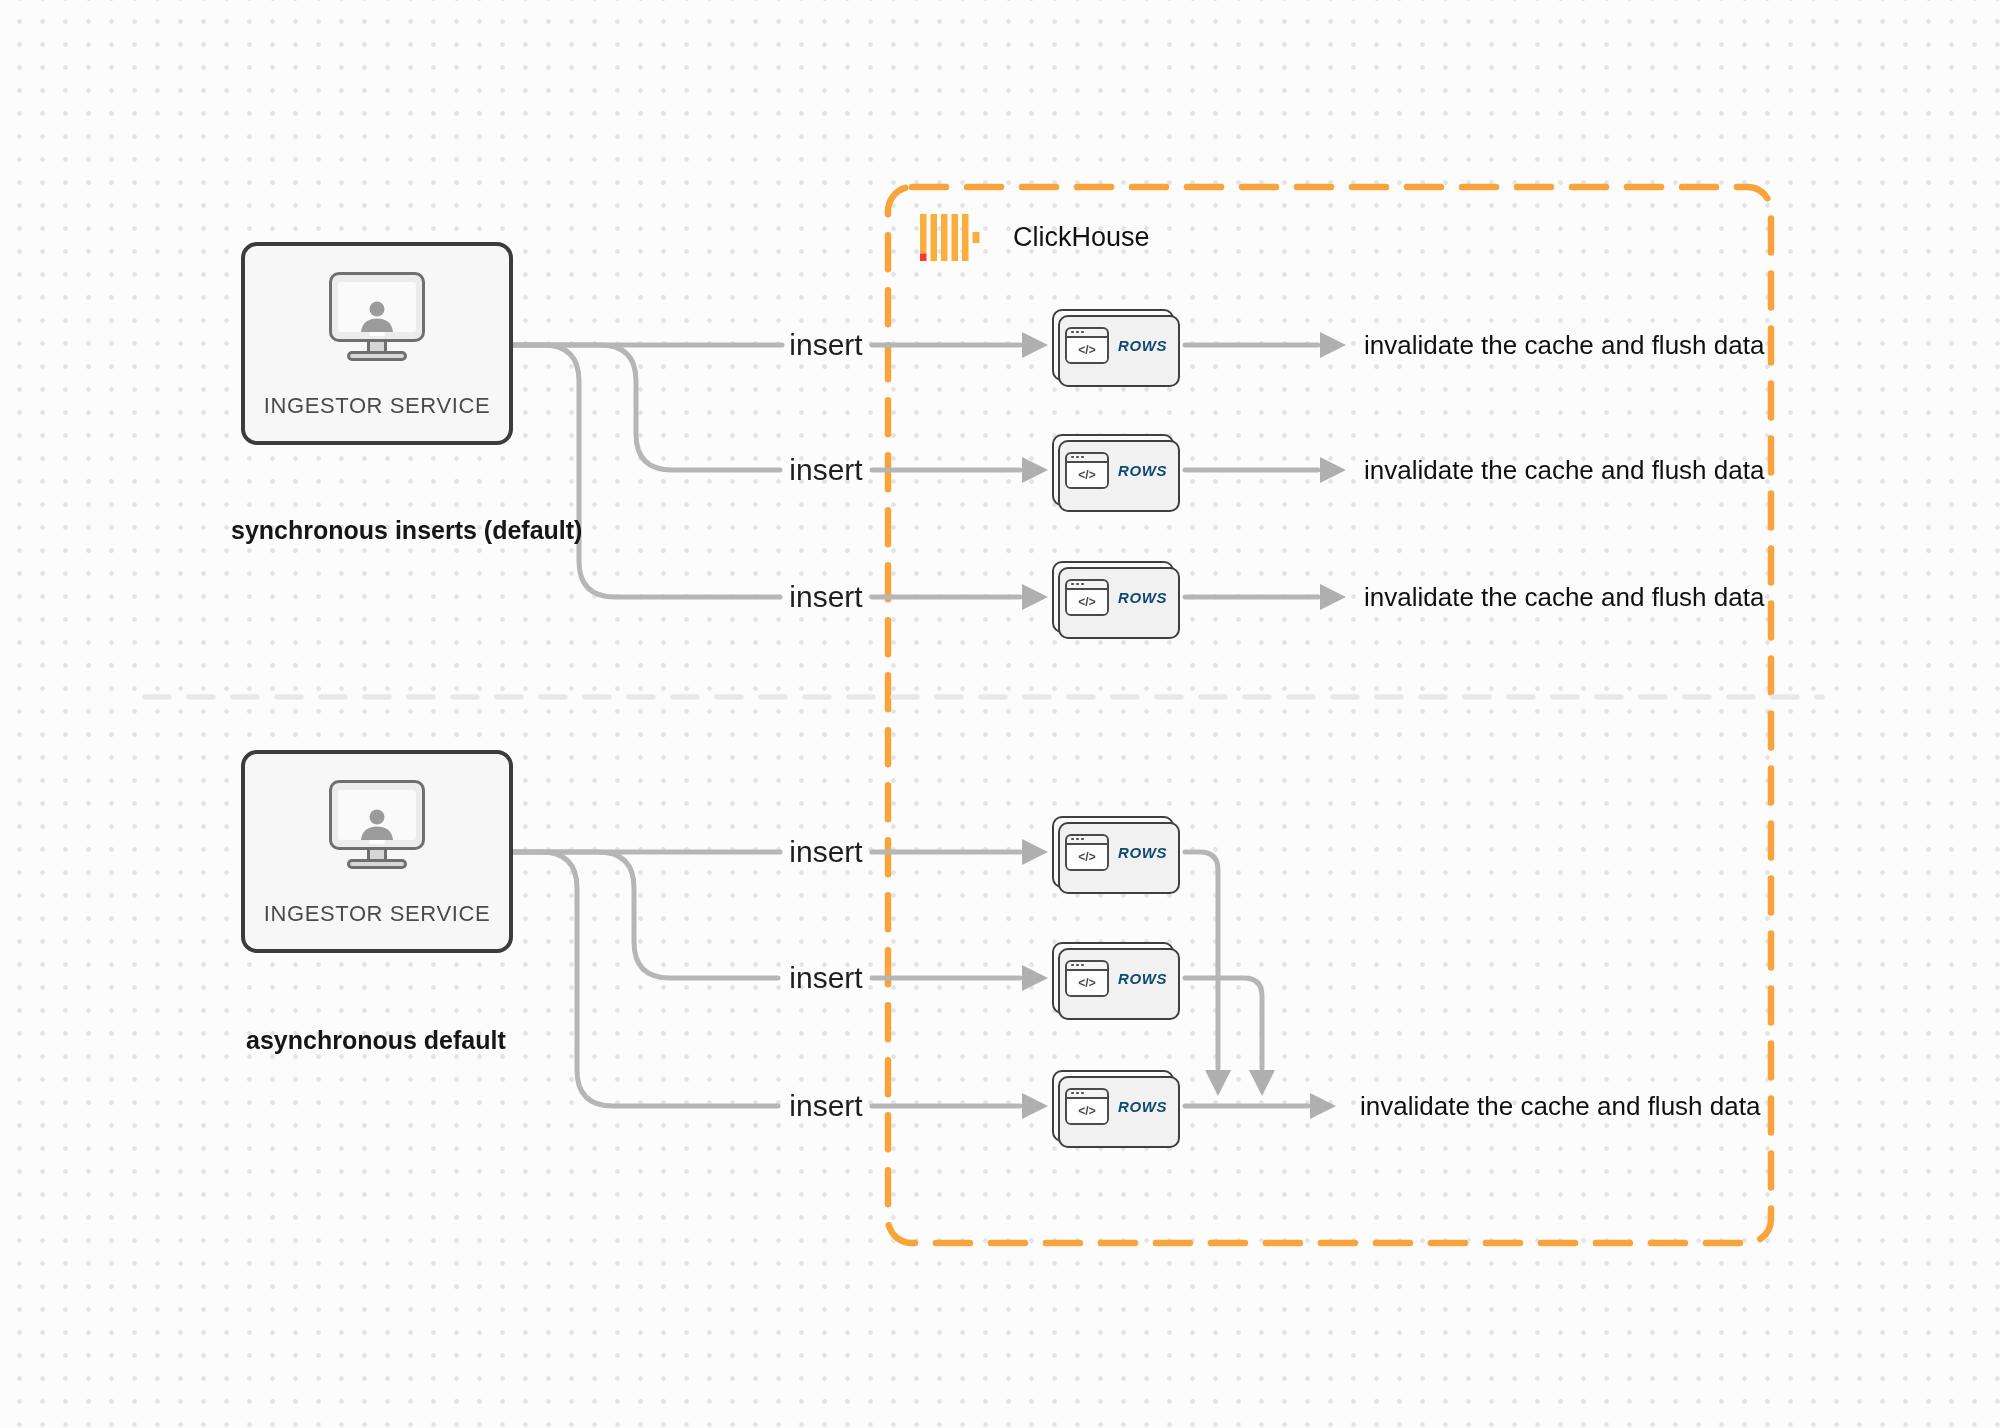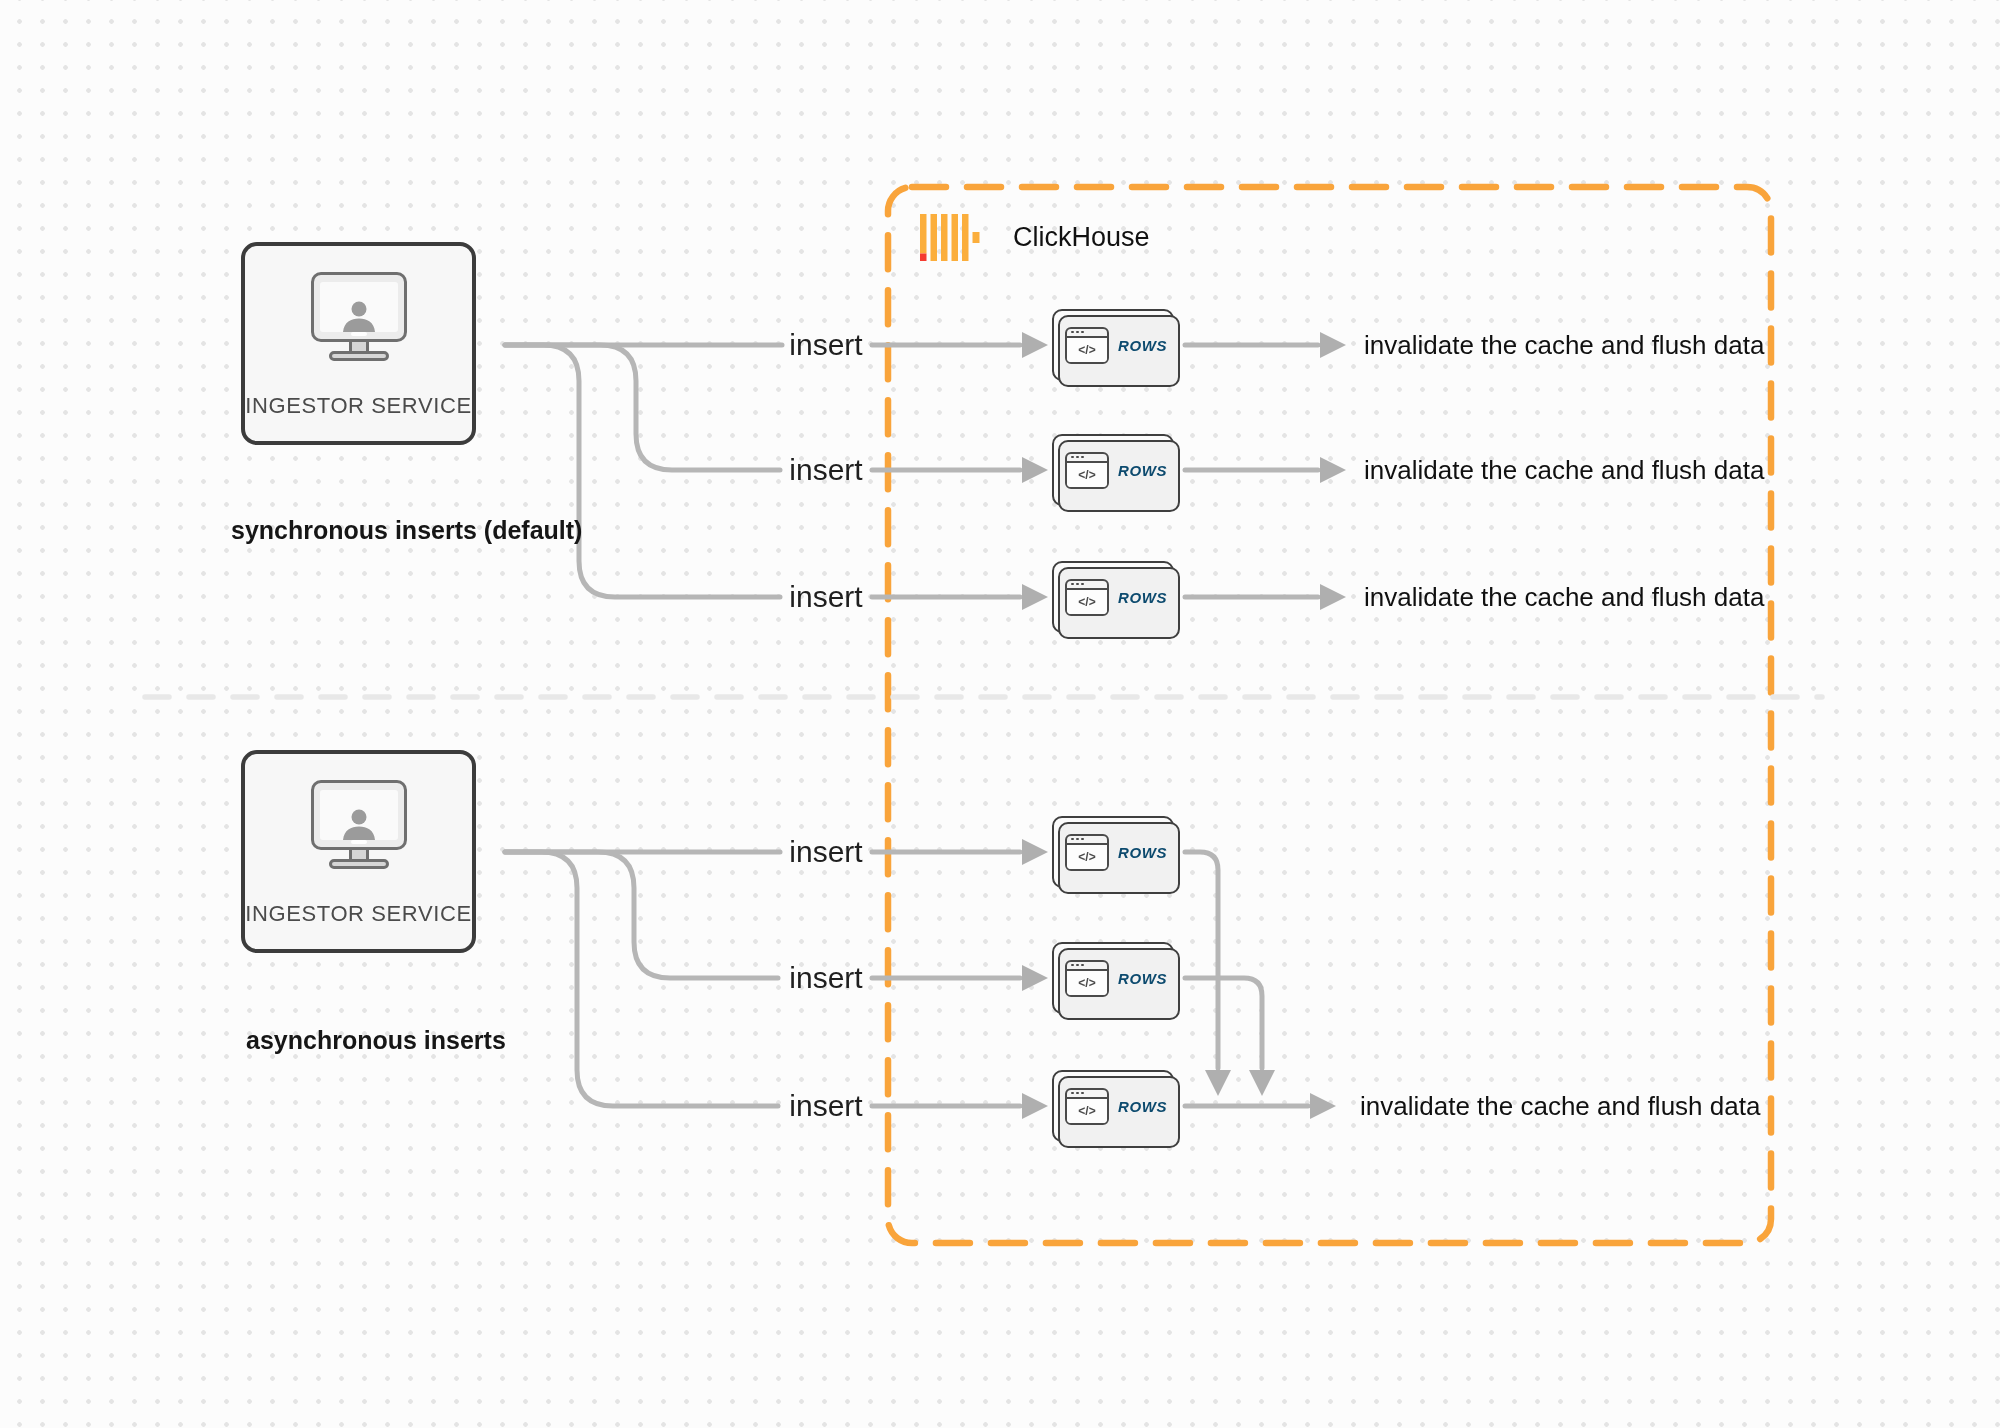--- a/index.html
+++ b/index.html
@@ -17,21 +17,21 @@
     background-size:23px 23px;background-position:8px 10px;
   }
   svg.overlay{position:absolute;left:0;top:0;z-index:1;}
   .connector{stroke:var(--connector);stroke-width:5;fill:none;stroke-linecap:round;stroke-linejoin:round;}
   .arrowhead{fill:#AFAFAF;stroke:none;}
   .divider-line{stroke:var(--divider);stroke-width:5.5;fill:none;stroke-linecap:round;}
   .ch-border{stroke:var(--accent);fill:none;}
 
   
   .service-box{
-    position:absolute;width:235px;height:203px;z-index:2;
+    position:absolute;width:272px;height:203px;z-index:2;
     background:#F7F7F7;border:4px solid var(--box-border);border-radius:16px;
     display:flex;flex-direction:column;align-items:center;
   }
   .ingestor-icon{display:flex;flex-direction:column;align-items:center;margin-top:26px;}
   .monitor{position:relative;width:96px;height:70px;border:3.5px solid #6F6F6F;border-radius:10px;
     background:#ECECEC;display:flex;align-items:center;justify-content:center;}
   .screen{width:78px;height:50px;background:#FAFAFA;border-radius:3px;overflow:hidden;
     display:flex;align-items:flex-end;justify-content:center;}
   .notch{position:absolute;bottom:3px;left:50%;transform:translateX(-50%);
     width:16px;height:4px;background:#FFFFFF;border-radius:2px;}
@@ -157,21 +157,21 @@
             <path d="M7 34 C8 24 15 20.5 23 20.5 C31 20.5 38 24 39 34 Z" fill="#9B9B9B"></path>
           </svg>
         </div>
         <div class="notch"></div>
       </div>
       <div class="neck"></div>
       <div class="mon-base"></div>
     </div>
     <div class="service-label">INGESTOR SERVICE</div>
   </div>
-  <div class="caption" style="left:246px;top:1026px">asynchronous inserts</div>
+  <div class="caption" style="left:246px;top:1026px">asynchronous default</div>
 
   <div class="lane-label" style="left:826px;top:345px">insert</div>
   <div class="lane-label" style="left:826px;top:470px">insert</div>
   <div class="lane-label" style="left:826px;top:597px">insert</div>
 
   <div class="lane-label" style="left:826px;top:852px">insert</div>
   <div class="lane-label" style="left:826px;top:978px">insert</div>
   <div class="lane-label" style="left:826px;top:1106px">insert</div>
 
   <div class="card" style="left:1052px;top:309px">

